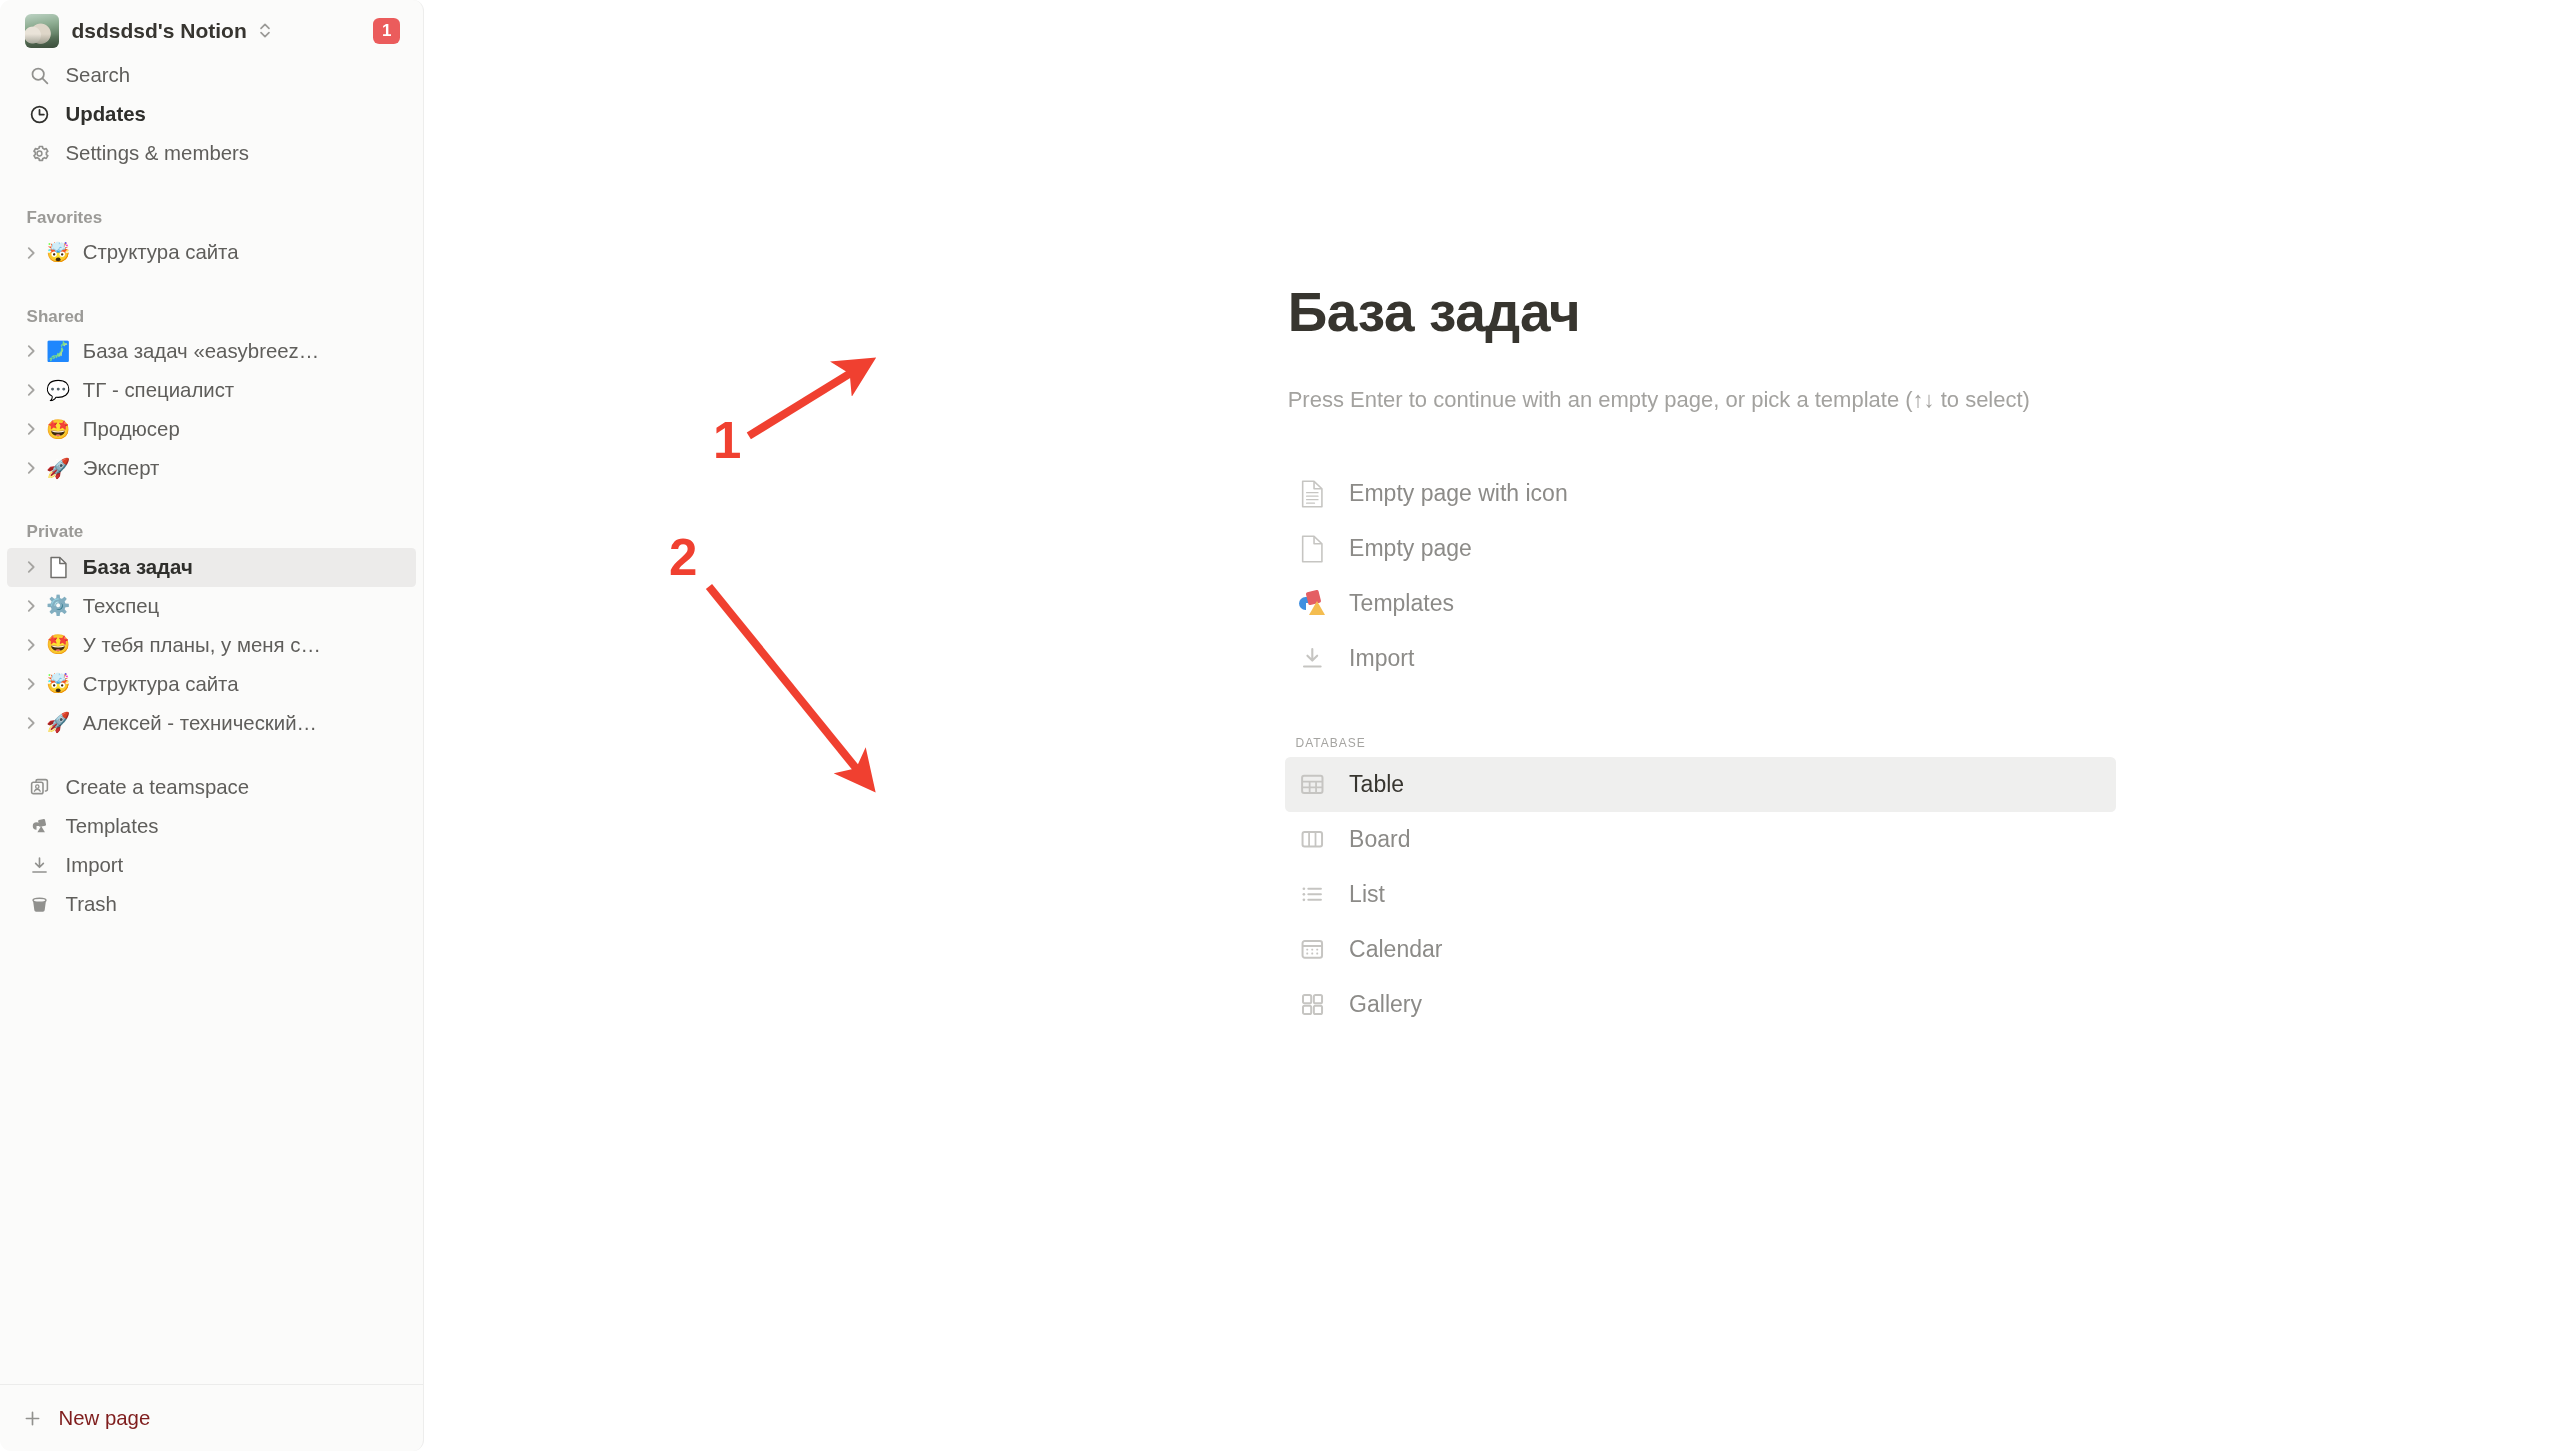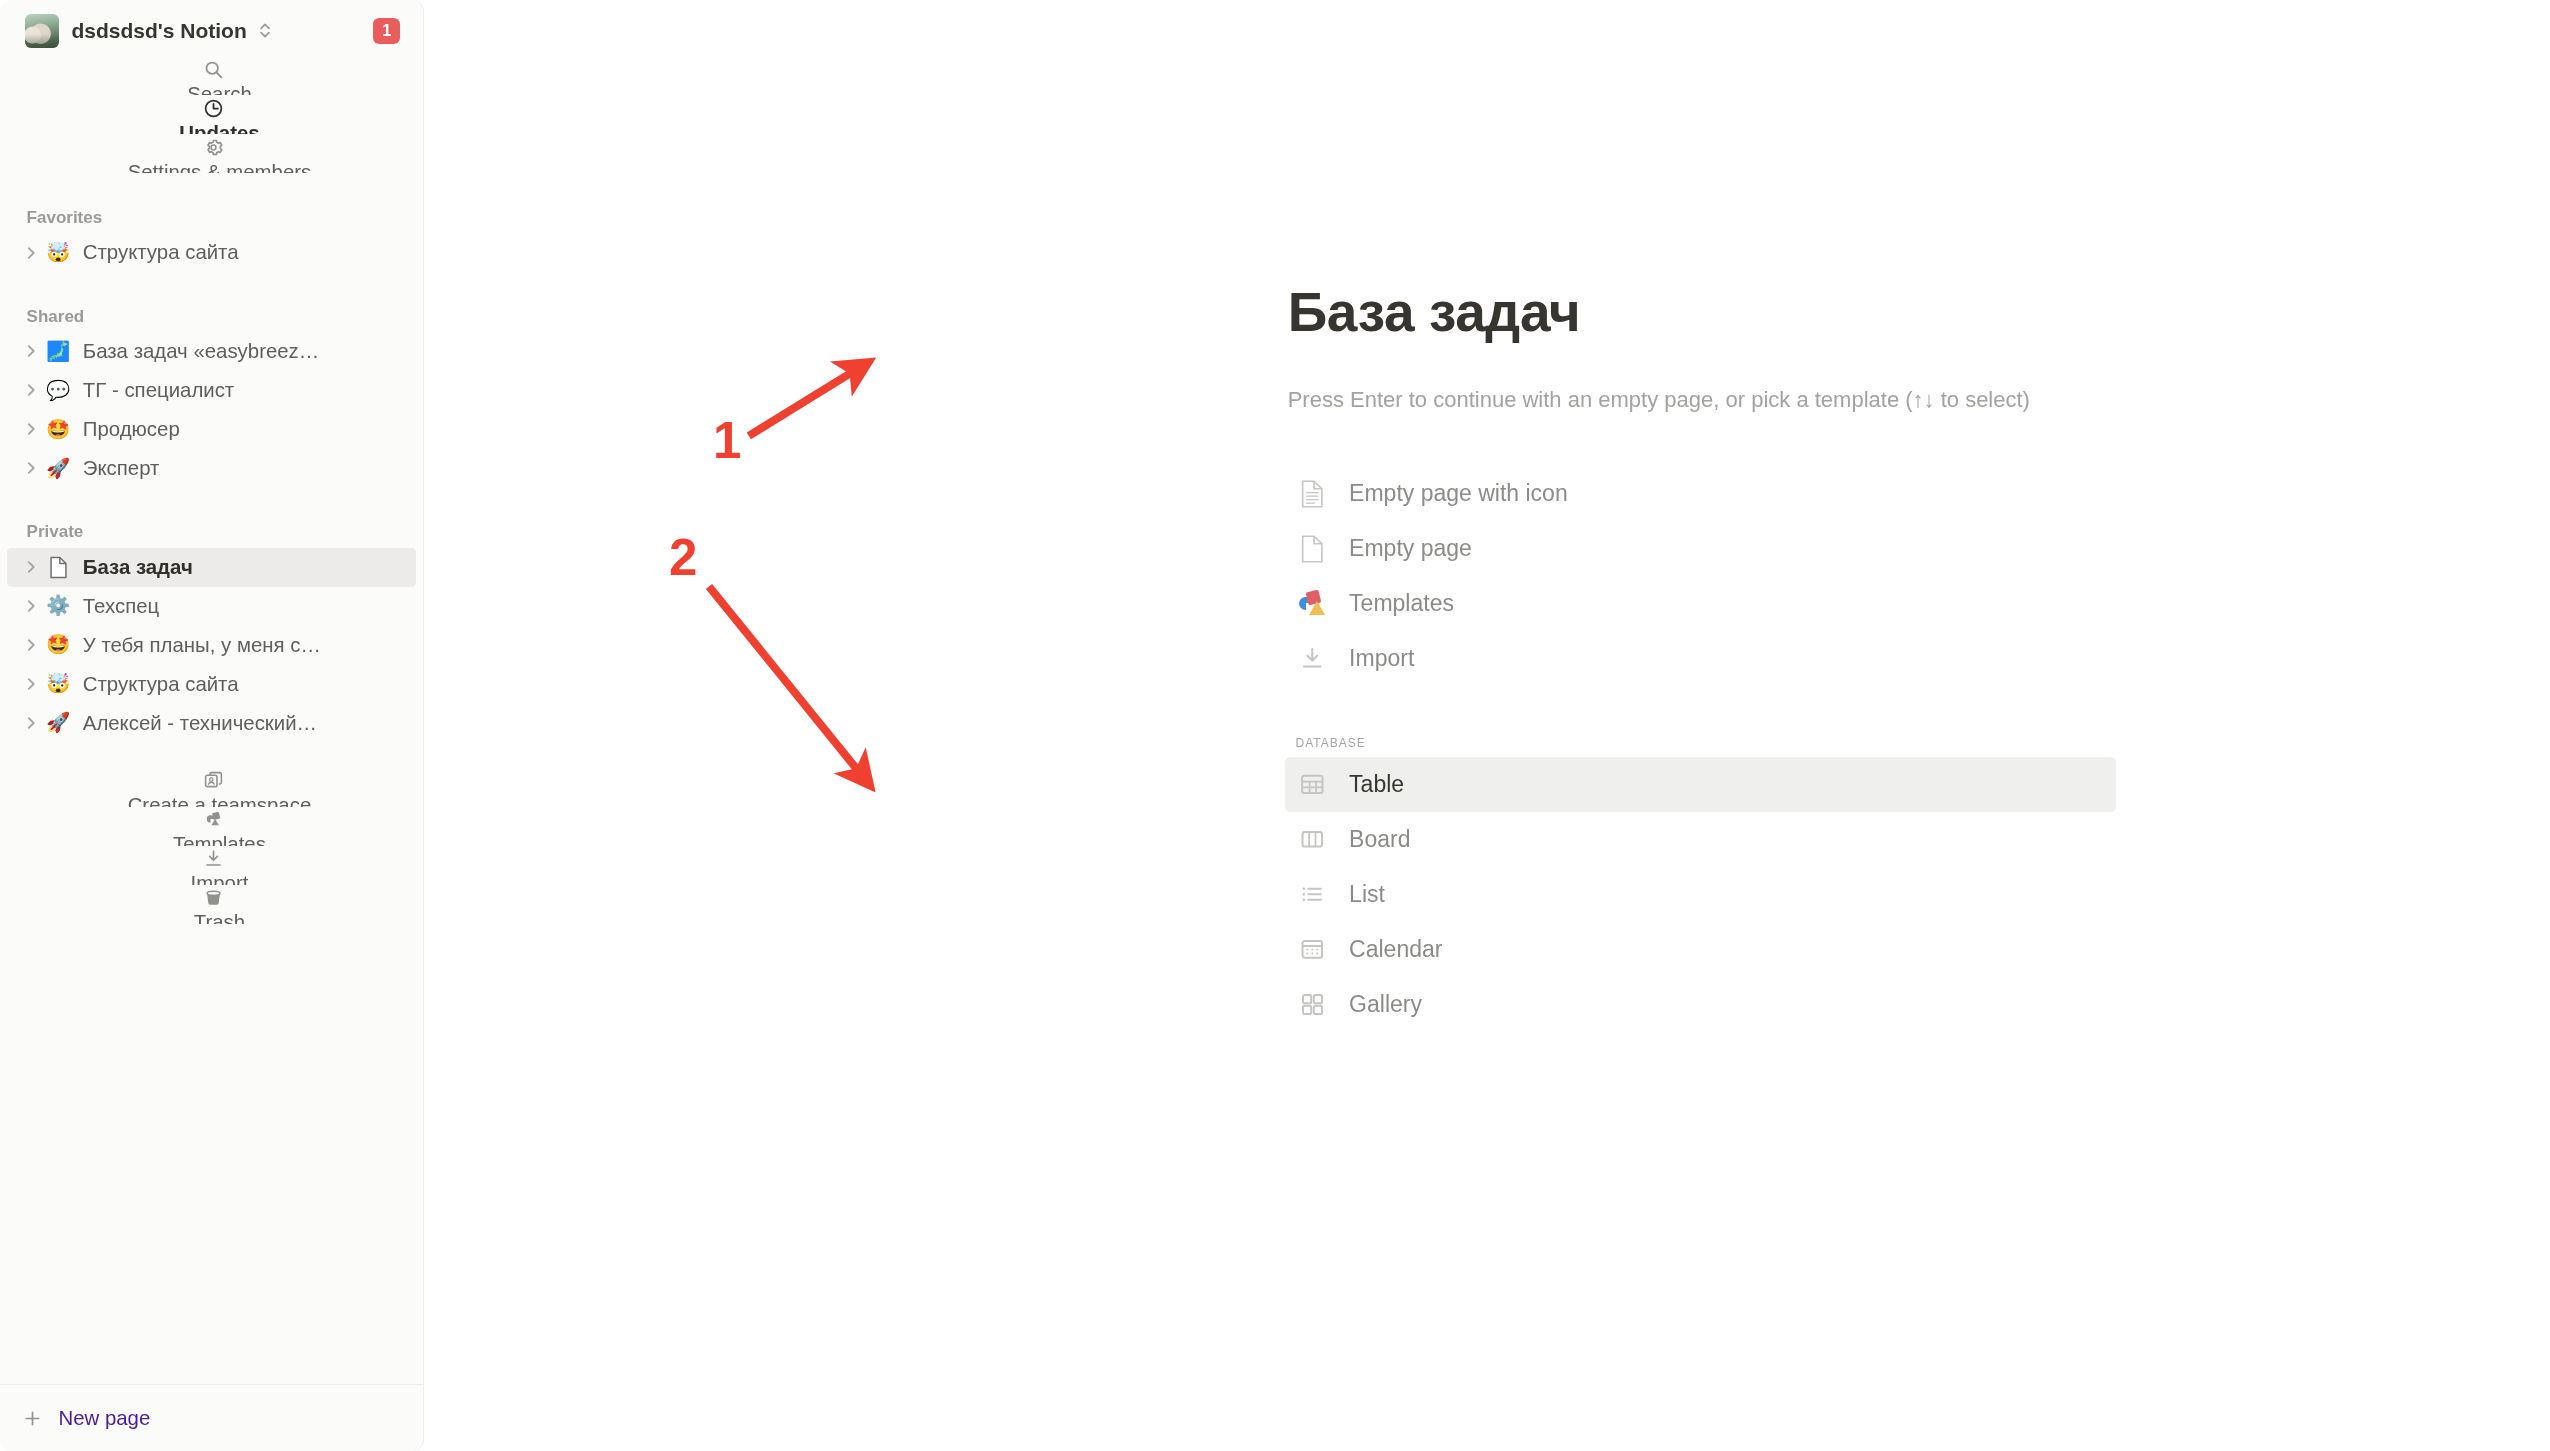--- a/index.html
+++ b/index.html
@@ -61,21 +61,20 @@
   }
 
   .sb-row {
     display: flex; align-items: center;
     height: 39px;
     padding: 0 16px 0 19.5px;
     margin: 0 7px;
     border-radius: 4.4px;
     cursor: pointer;
     white-space: nowrap;
-    flex-direction: column;
   }
   .sb-ico {
     width: 26.6px; flex: 0 0 26.6px;
     display: flex; align-items: center; justify-content: center;
     color: #91918e;
   }
   .sb-label {
     margin-left: 12.4px;
     font-size: 20.4px; color: #5f5e5b;
     overflow: hidden; text-overflow: ellipsis;
@@ -118,21 +117,21 @@
   }
   .tree-row.selected .tw-label { color: #2f2f2c; font-weight: 700; }
 
   .sb-foot-group { margin-top: 25px; }
   .sb-divider { height: 0.9px; background: #ececeb; margin: 0; }
   .sb-newpage {
     display: flex; align-items: center;
     height: 66px; padding: 0 19.5px;
     cursor: pointer;
   }
-  .sb-newpage .sb-label { font-size: 20.4px; color: #4c1d95; }
+  .sb-newpage .sb-label { font-size: 20.4px; color: #7f1d1d; }
 
   
   .main { flex: 1 1 auto; position: relative; background: #ffffff; }
   .content { position: absolute; left: 861px; top: 0; right: 0; }
 
   .page-title {
     font-size: 55px; font-weight: 700; color: #37352f;
     letter-spacing: -0.4px;
     position: absolute; top: 280px; left: 2.7px;
     white-space: nowrap;

